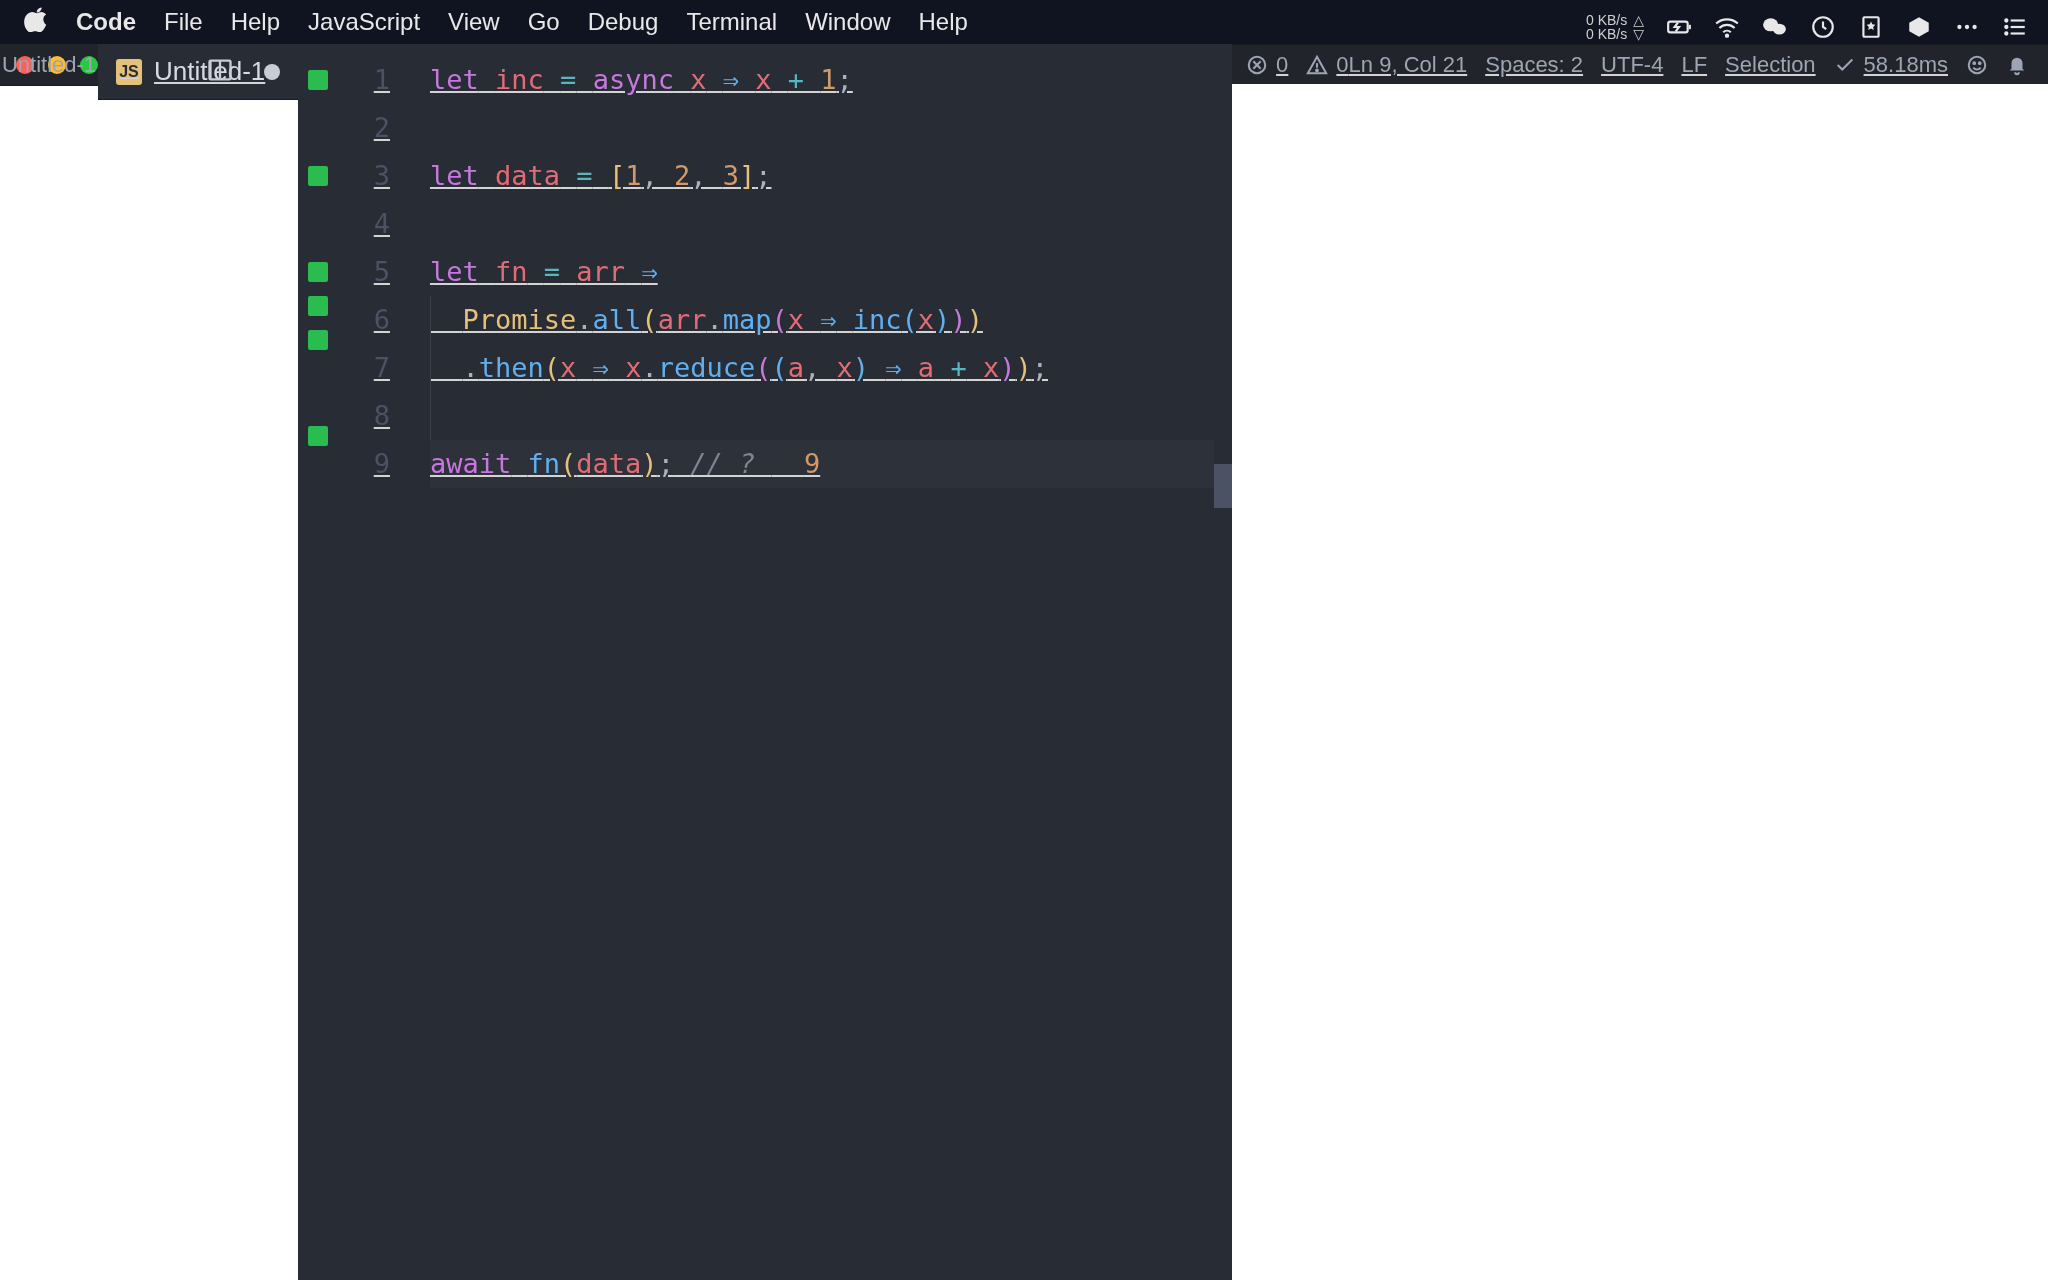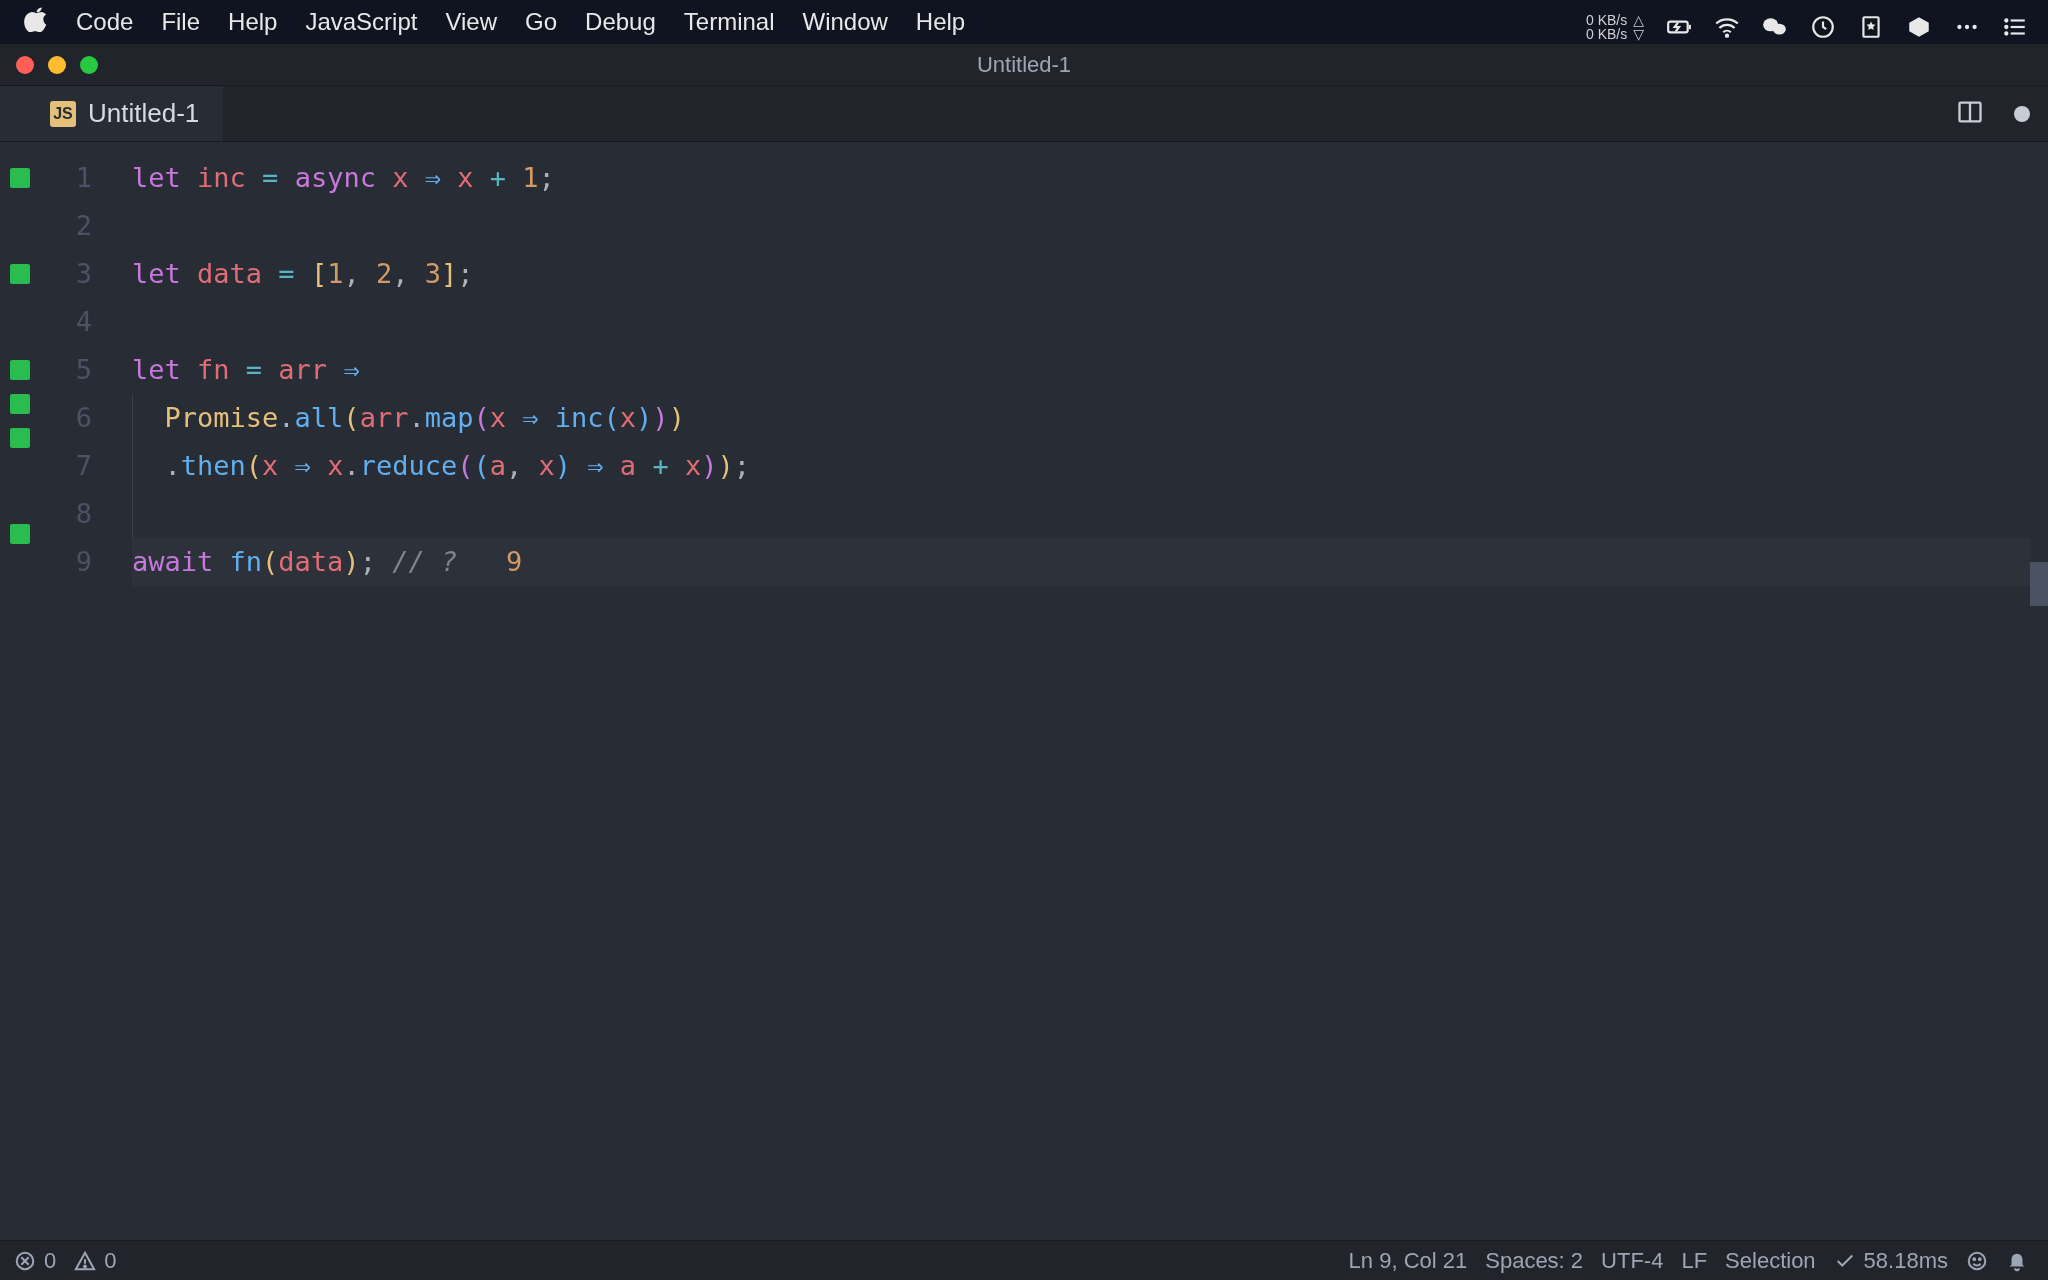--- a/index.html
+++ b/index.html
@@ -16,37 +16,37 @@
     height: 44px;
     background: #0f1420;
     display: flex;
     align-items: center;
     padding: 0 20px 0 24px;
     color: #e8e8e8;
     font-size: 24px;
   }
   .mac-menubar .apple-icon { margin-right: 26px; }
   .mac-menubar .apple-icon svg { width: 26px; height: 26px; }
-  .mac-menubar .app-name { font-weight: 400; margin-right: 28px; }
+  .mac-menubar .app-name { font-weight: 700; margin-right: 28px; }
   .mac-menubar .menu-item { margin-right: 28px; cursor: default; text-align: center; }
   .mac-menubar .spacer { flex: 1; }
   .mac-menubar .right-items { display: flex; align-items: center; gap: 22px; margin-top: 10px; }
   .mac-menubar .stat-stack {
     display:flex; flex-direction:column; line-height:1; font-size:14px;
     color:#cfcfcf;
   }
   .mac-menubar .stat-stack .row { display:flex; align-items:center; gap:6px; }
   .mac-menubar .menu-icon { display:flex; align-items:center; }
   .mac-menubar .menu-icon svg { width:26px; height:26px; stroke:#e8e8e8; fill:none; stroke-width:2; }
 
   
   .window {
     position: absolute; left:0; right:0; top:44px; bottom:0;
-    background: #fde047;
-    display:flex; flex-direction:column;
+    background: #ffffff;
+    display:flex; flex-direction:row;text-decoration:underline;
   }
 
   
   .titlebar {
     height: 42px;
     background: #21252b;
     display:flex; align-items:center;
     position:relative;
     border-bottom: 1px solid #181a1f;
   }
@@ -73,21 +73,20 @@
     background:#282c34;
     padding: 0 24px 0 18px;
     gap:12px;
     min-width: 200px;
   }
   .tab .js-icon {
     background:#e5c07b; color:#282c34;
     font-weight:800; font-size:16px; width:26px; height:26px;
     display:flex; align-items:center; justify-content:center;
     border-radius:3px;
-    margin-left:32px;
   }
   .tab .tab-label { color:#d7dae0; font-size:26px; }
   .tabbar .tab-actions {
     position:absolute; right:18px; top:0; bottom:0;
     display:flex; align-items:center; gap:30px;
   }
   .tabbar .tab-actions svg { width:28px; height:28px; stroke:#c8ccd4; fill:none; stroke-width:2; }
   .tabbar .dirty-dot { width:16px; height:16px; border-radius:50%; background:#c8ccd4; }
 
   

